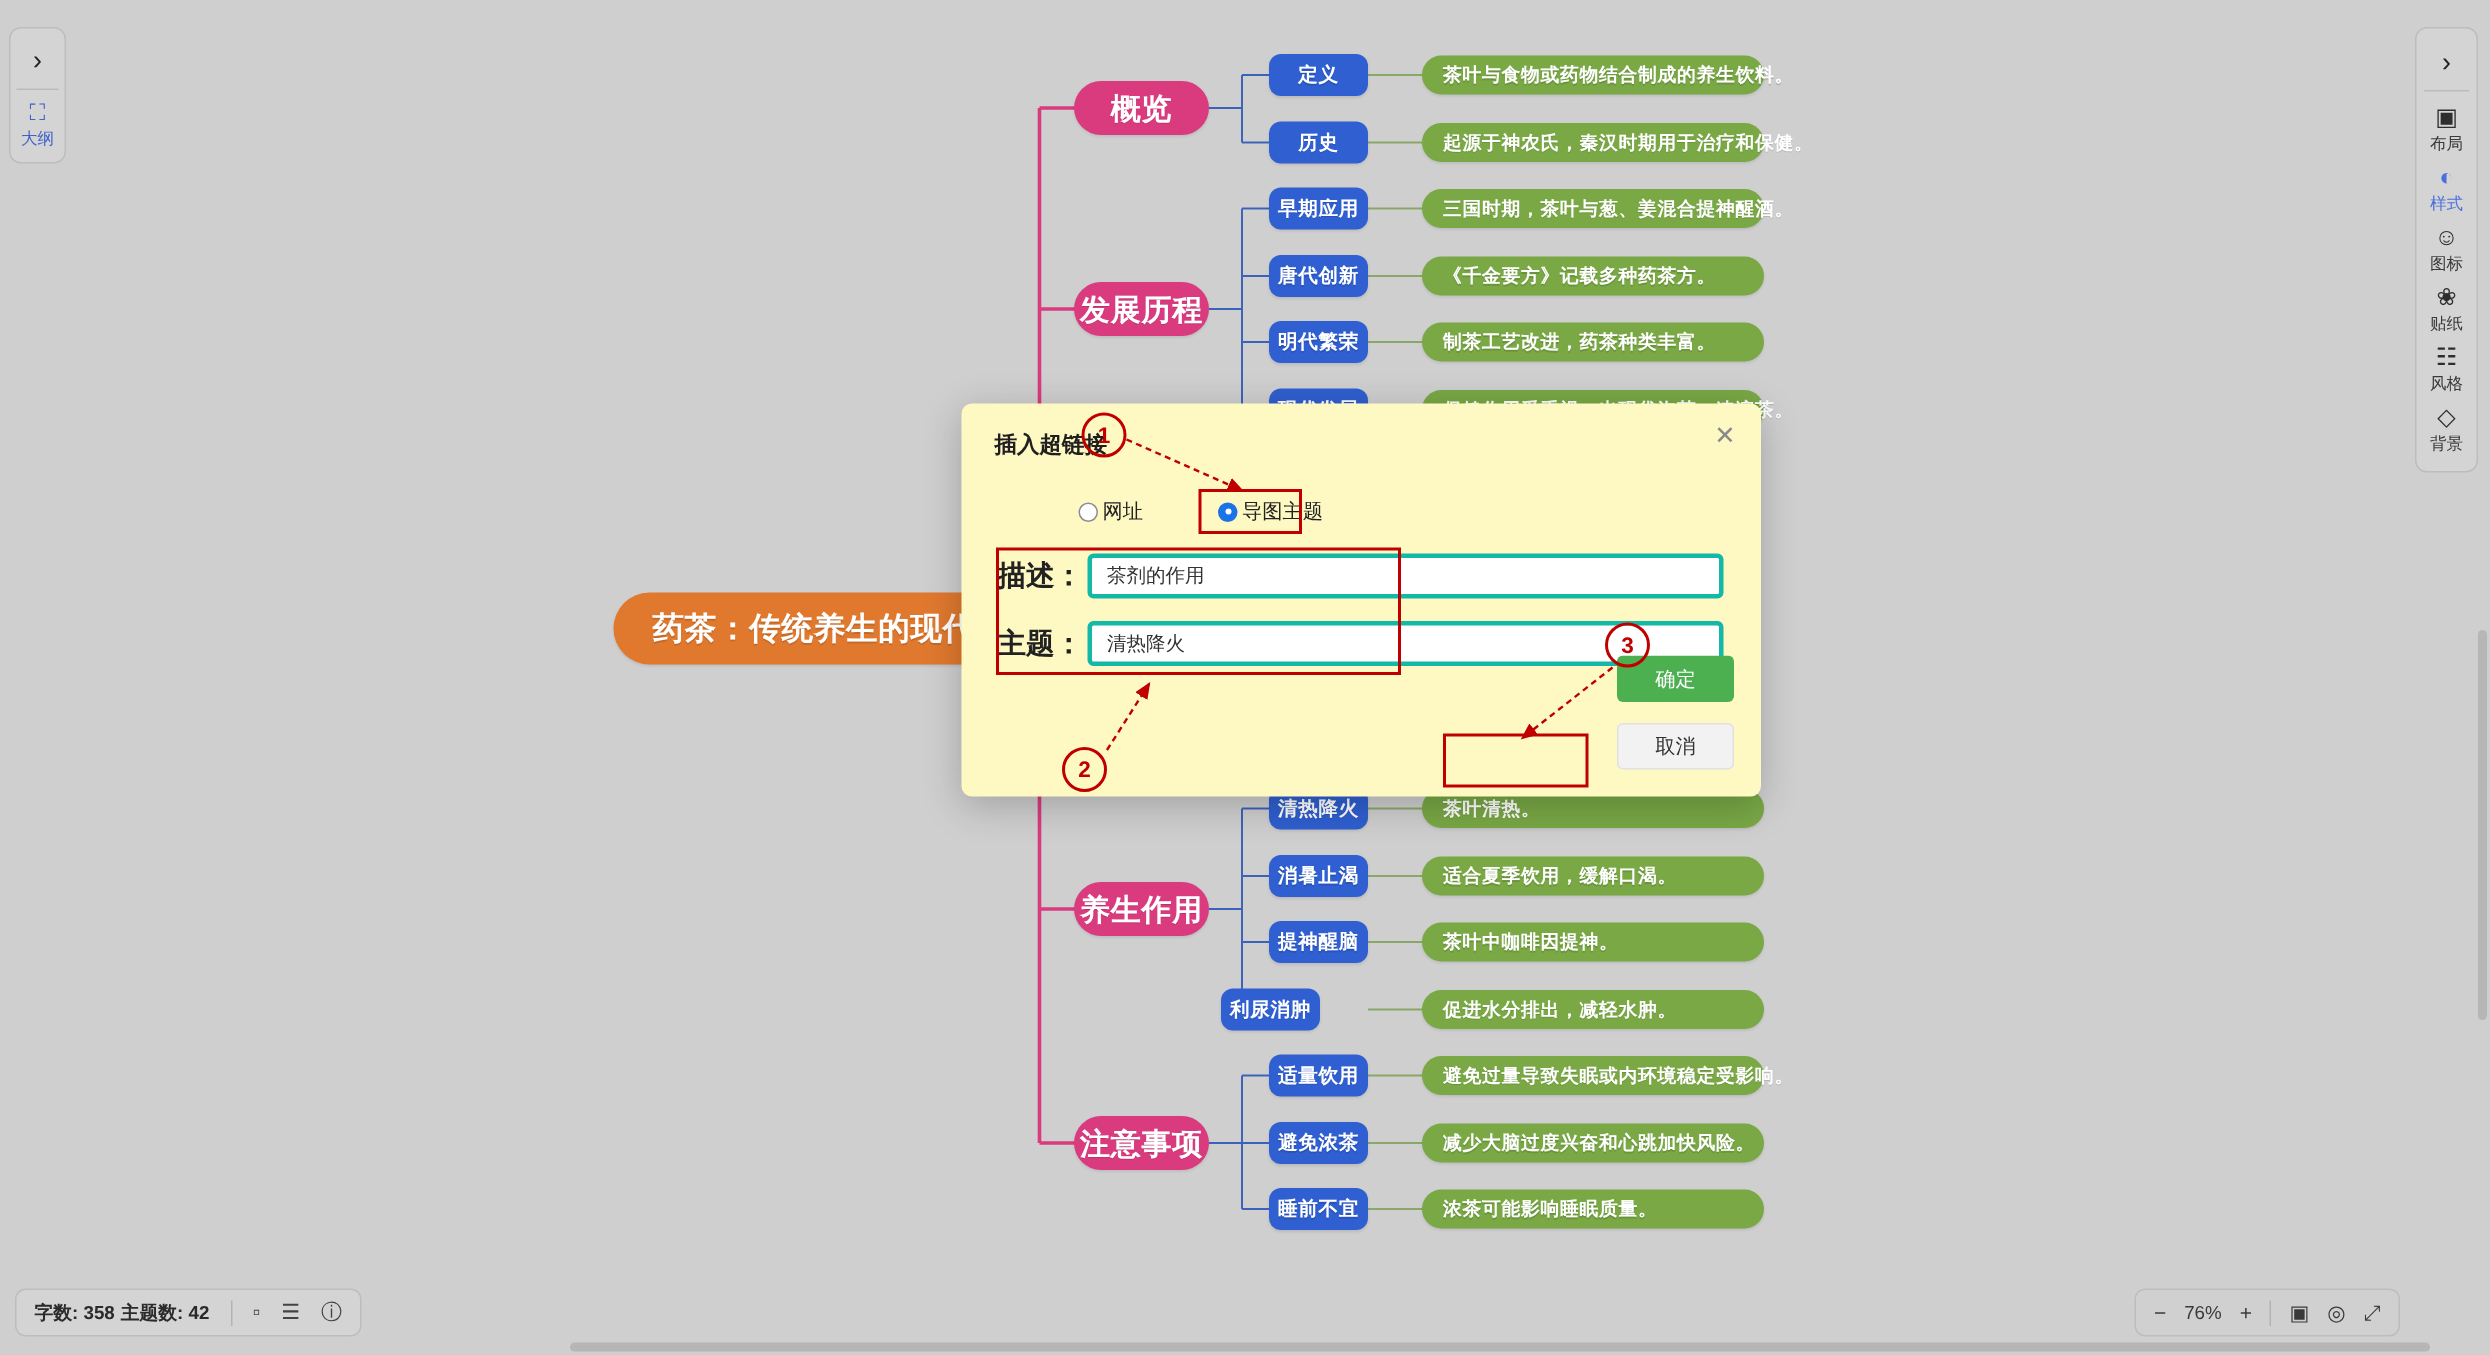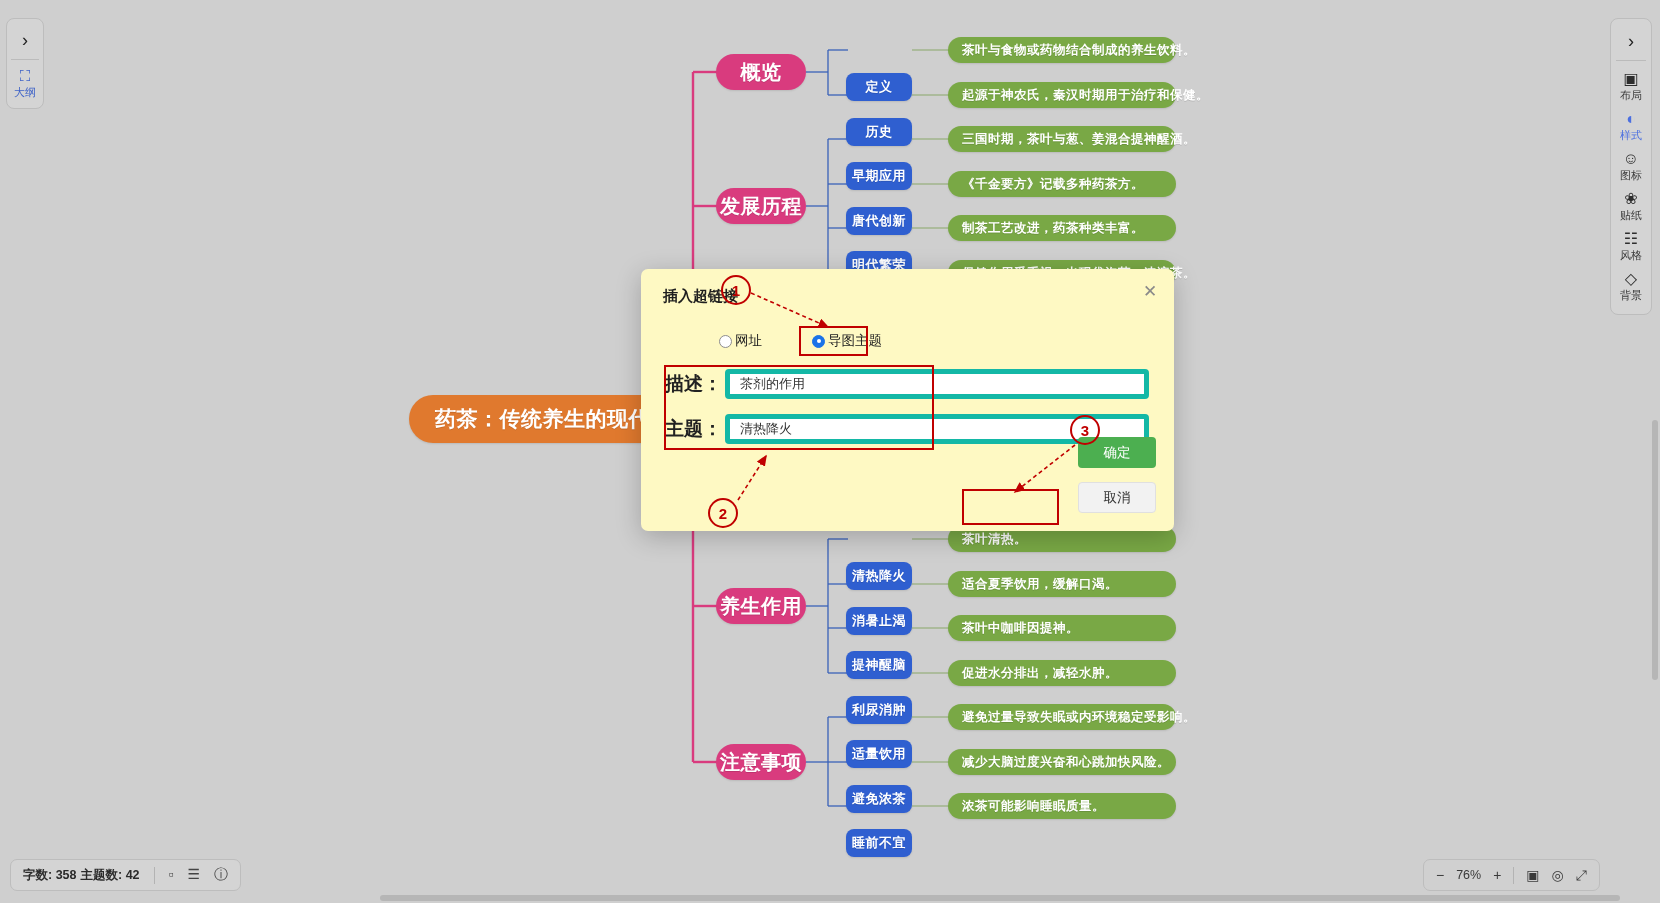--- a/index.html
+++ b/index.html
@@ -41,21 +41,20 @@
     box-shadow: 0 1px 2px rgba(0,0,0,.10);
   }
   .node.sub {
     background: #2f5fd0;
     border-radius: 8px;
     font-size: 13px;
     height: 28px;
     padding: 0 12px;
     min-width: 66px;
     box-shadow: 0 1px 2px rgba(0,0,0,.10);
-    margin-top: 37px;
   }
   .node.leaf {
     background: #79a845;
     border-radius: 13px;
     font-size: 12.5px;
     height: 26px;
     padding: 0 14px;
     justify-content: flex-start;
     box-shadow: 0 1px 2px rgba(0,0,0,.10);
   }
@@ -175,21 +174,21 @@
   }
   .radio-opt.checked .rb { border-color: #1a73e8; background: #1a73e8; }
   .radio-opt.checked .rb::after {
     content: ""; position: absolute; left: 3.5px; top: 3.5px;
     width: 4px; height: 4px; border-radius: 50%; background: #fff;
   }
 
   .field-row { position: absolute; display: flex; align-items: center; }
   .field-row .flabel { width: 60px; font-size: 19px; color: #222; font-weight: bold; }
   .field-row input {
-    height: 30px; border: 5px solid #14b8a6; border-radius: 4px;
+    height: 30px; border: 3px solid #14b8a6; border-radius: 4px;
     padding: 0 10px; font-size: 13px; color: #333;
     font-family: "Liberation Sans", "DejaVu Sans", sans-serif;
     outline: none; background: #fff;
   }
   .field-desc { left: 24px; top: 100px; }
   .field-desc input { width: 424px; }
   .field-topic { left: 24px; top: 145px; }
   .field-topic input { width: 424px; }
 
   .dlg-buttons { position: absolute; right: 18px; bottom: 18px; display: flex; gap: 14px; flex-direction: column; }
@@ -280,21 +279,21 @@
     <div class="node sub" style="left:846px; top:81px; width:66px;">历史</div>
 
     <div class="node sub" style="left:846px; top:125px; width:66px;">早期应用</div>
     <div class="node sub" style="left:846px; top:170px; width:66px;">唐代创新</div>
     <div class="node sub" style="left:846px; top:214px; width:66px;">明代繁荣</div>
     <div class="node sub" style="left:846px; top:259px; width:66px;">现代发展</div>
 
     <div class="node sub" style="left:846px; top:525px; width:66px;">清热降火</div>
     <div class="node sub" style="left:846px; top:570px; width:66px;">消暑止渴</div>
     <div class="node sub" style="left:846px; top:614px; width:66px;">提神醒脑</div>
-    <div class="node sub" style="left:846px; top:659px; width:66px;">利尿消肿</div>
+    <div class="node sub" style="left:814px; top:659px; width:66px;">利尿消肿</div>
 
     <div class="node sub" style="left:846px; top:703px; width:66px;">适量饮用</div>
     <div class="node sub" style="left:846px; top:748px; width:66px;">避免浓茶</div>
     <div class="node sub" style="left:846px; top:792px; width:66px;">睡前不宜</div>
 
     <div class="node leaf" style="left:948px; top:37px; width:228px;">茶叶与食物或药物结合制成的养生饮料。</div>
     <div class="node leaf" style="left:948px; top:82px; width:228px;">起源于神农氏，秦汉时期用于治疗和保健。</div>
 
     <div class="node leaf" style="left:948px; top:126px; width:228px;">三国时期，茶叶与葱、姜混合提神醒酒。</div>
     <div class="node leaf" style="left:948px; top:171px; width:228px;">《千金要方》记载多种药茶方。</div>

